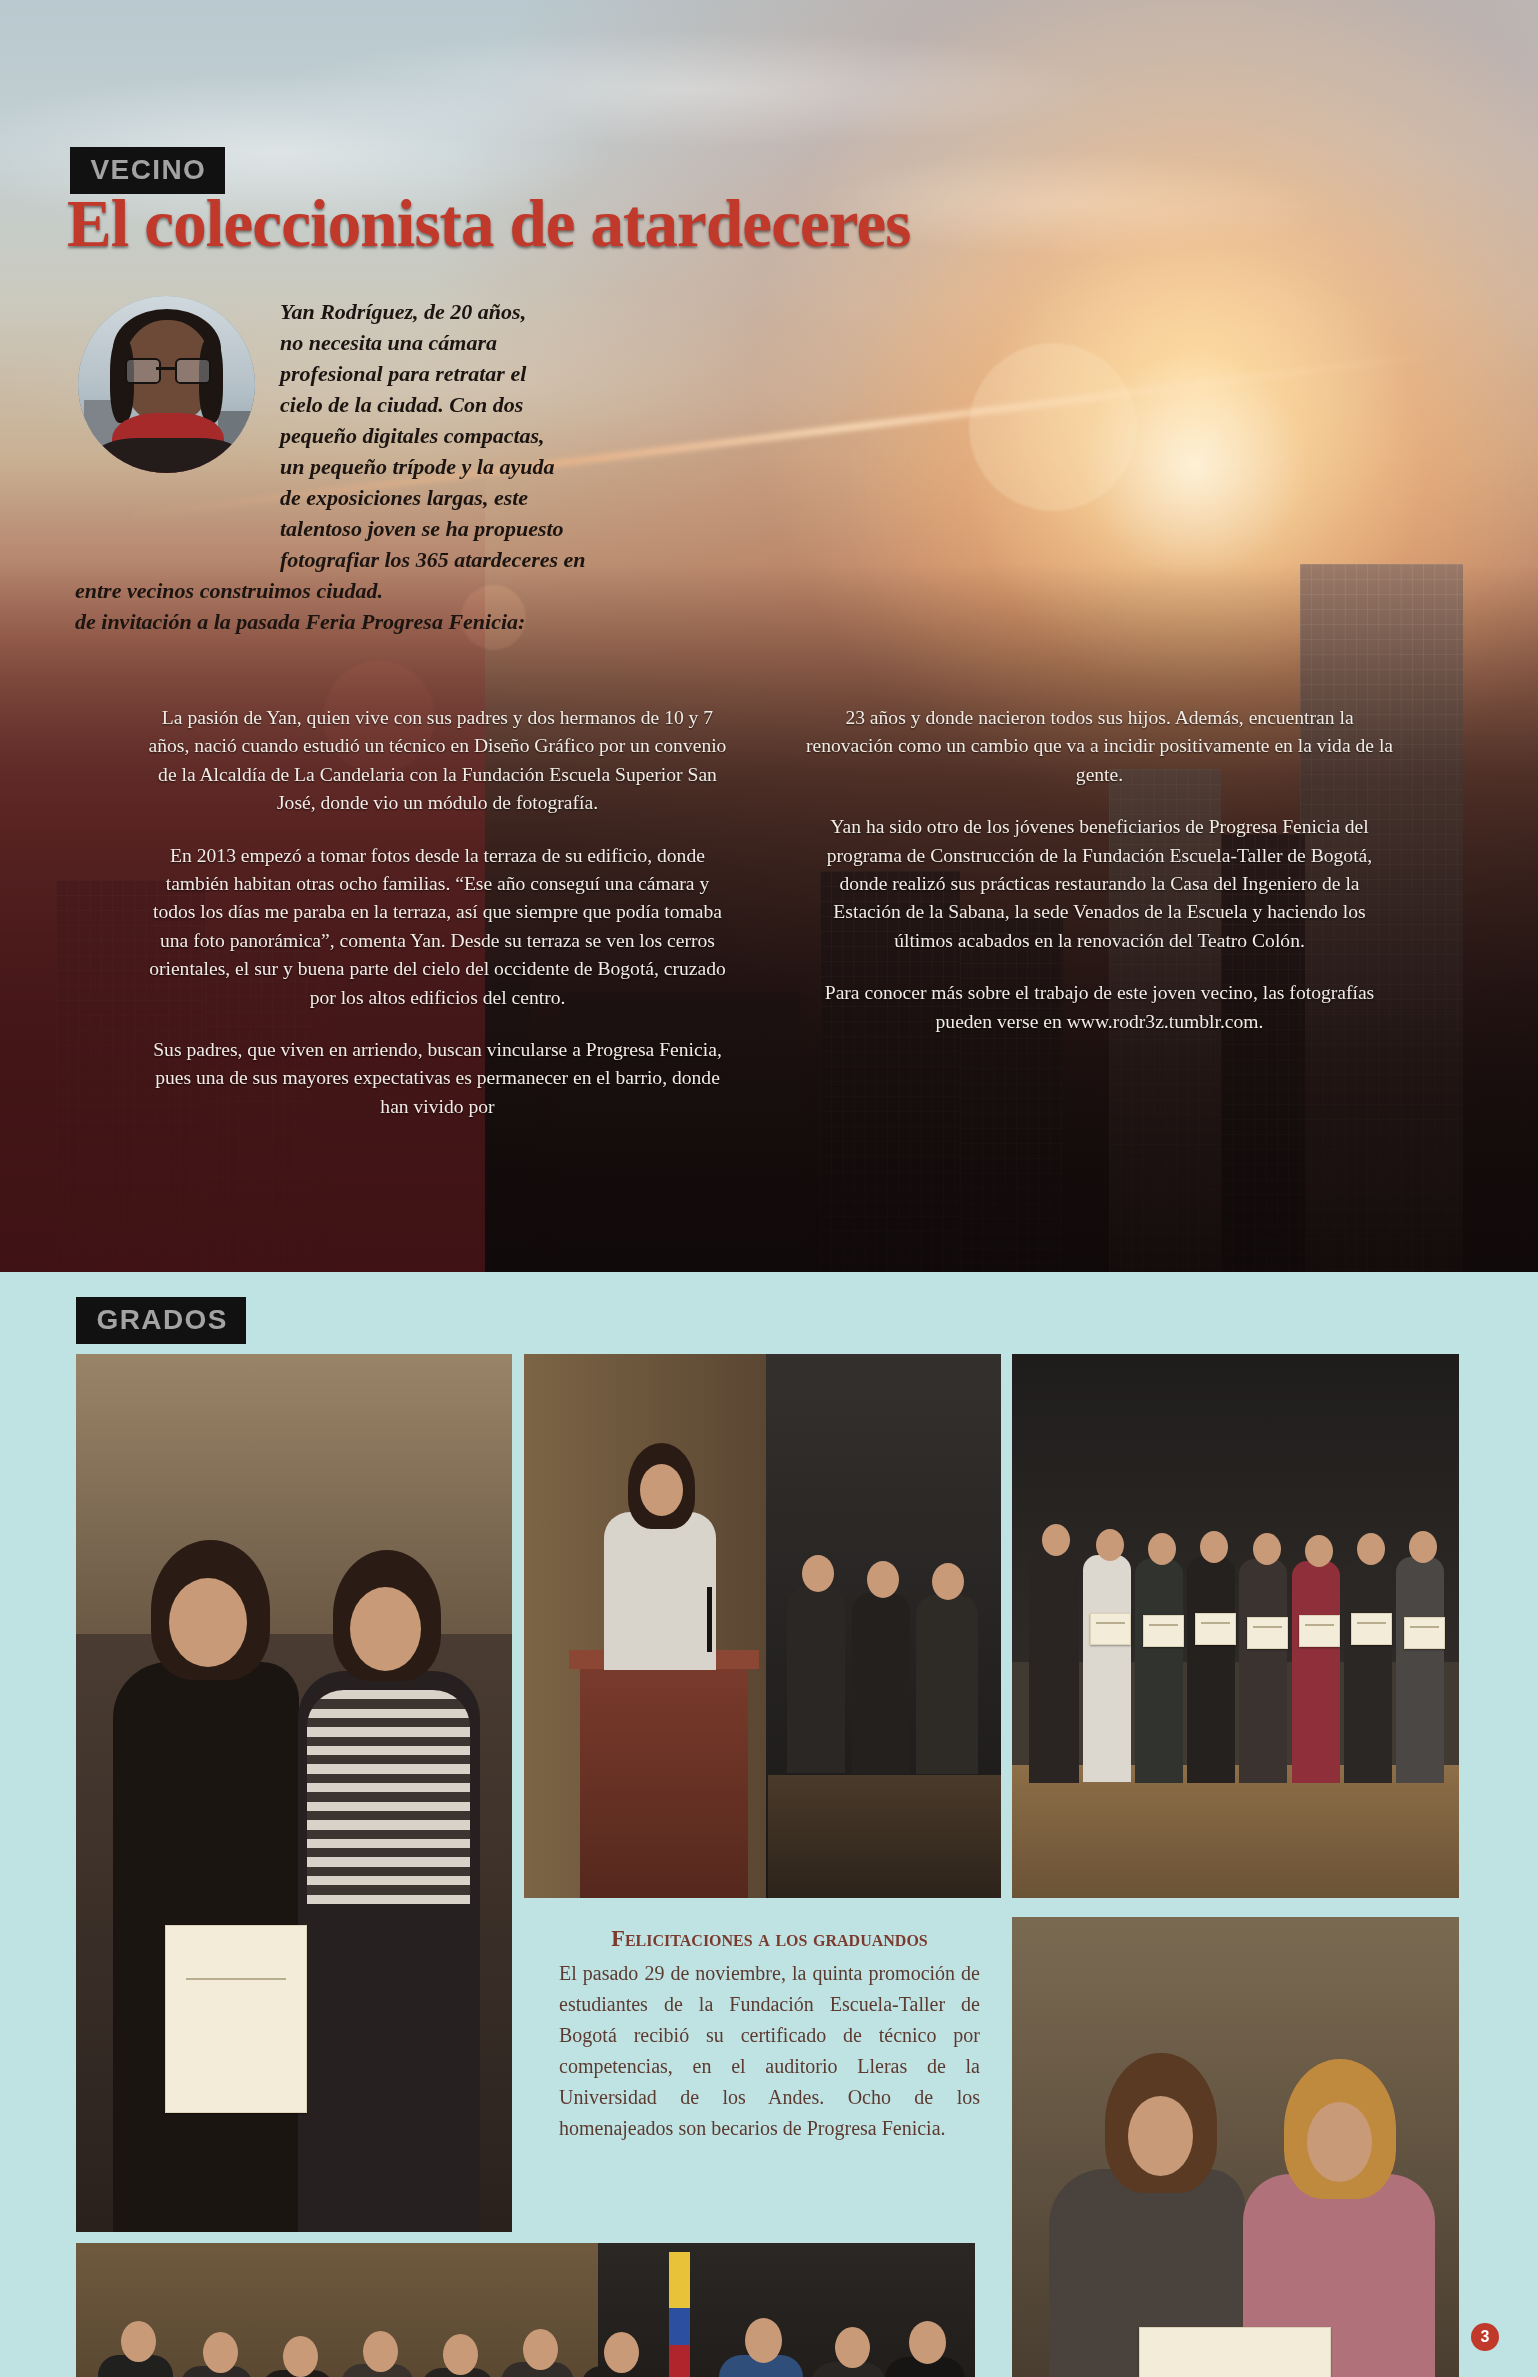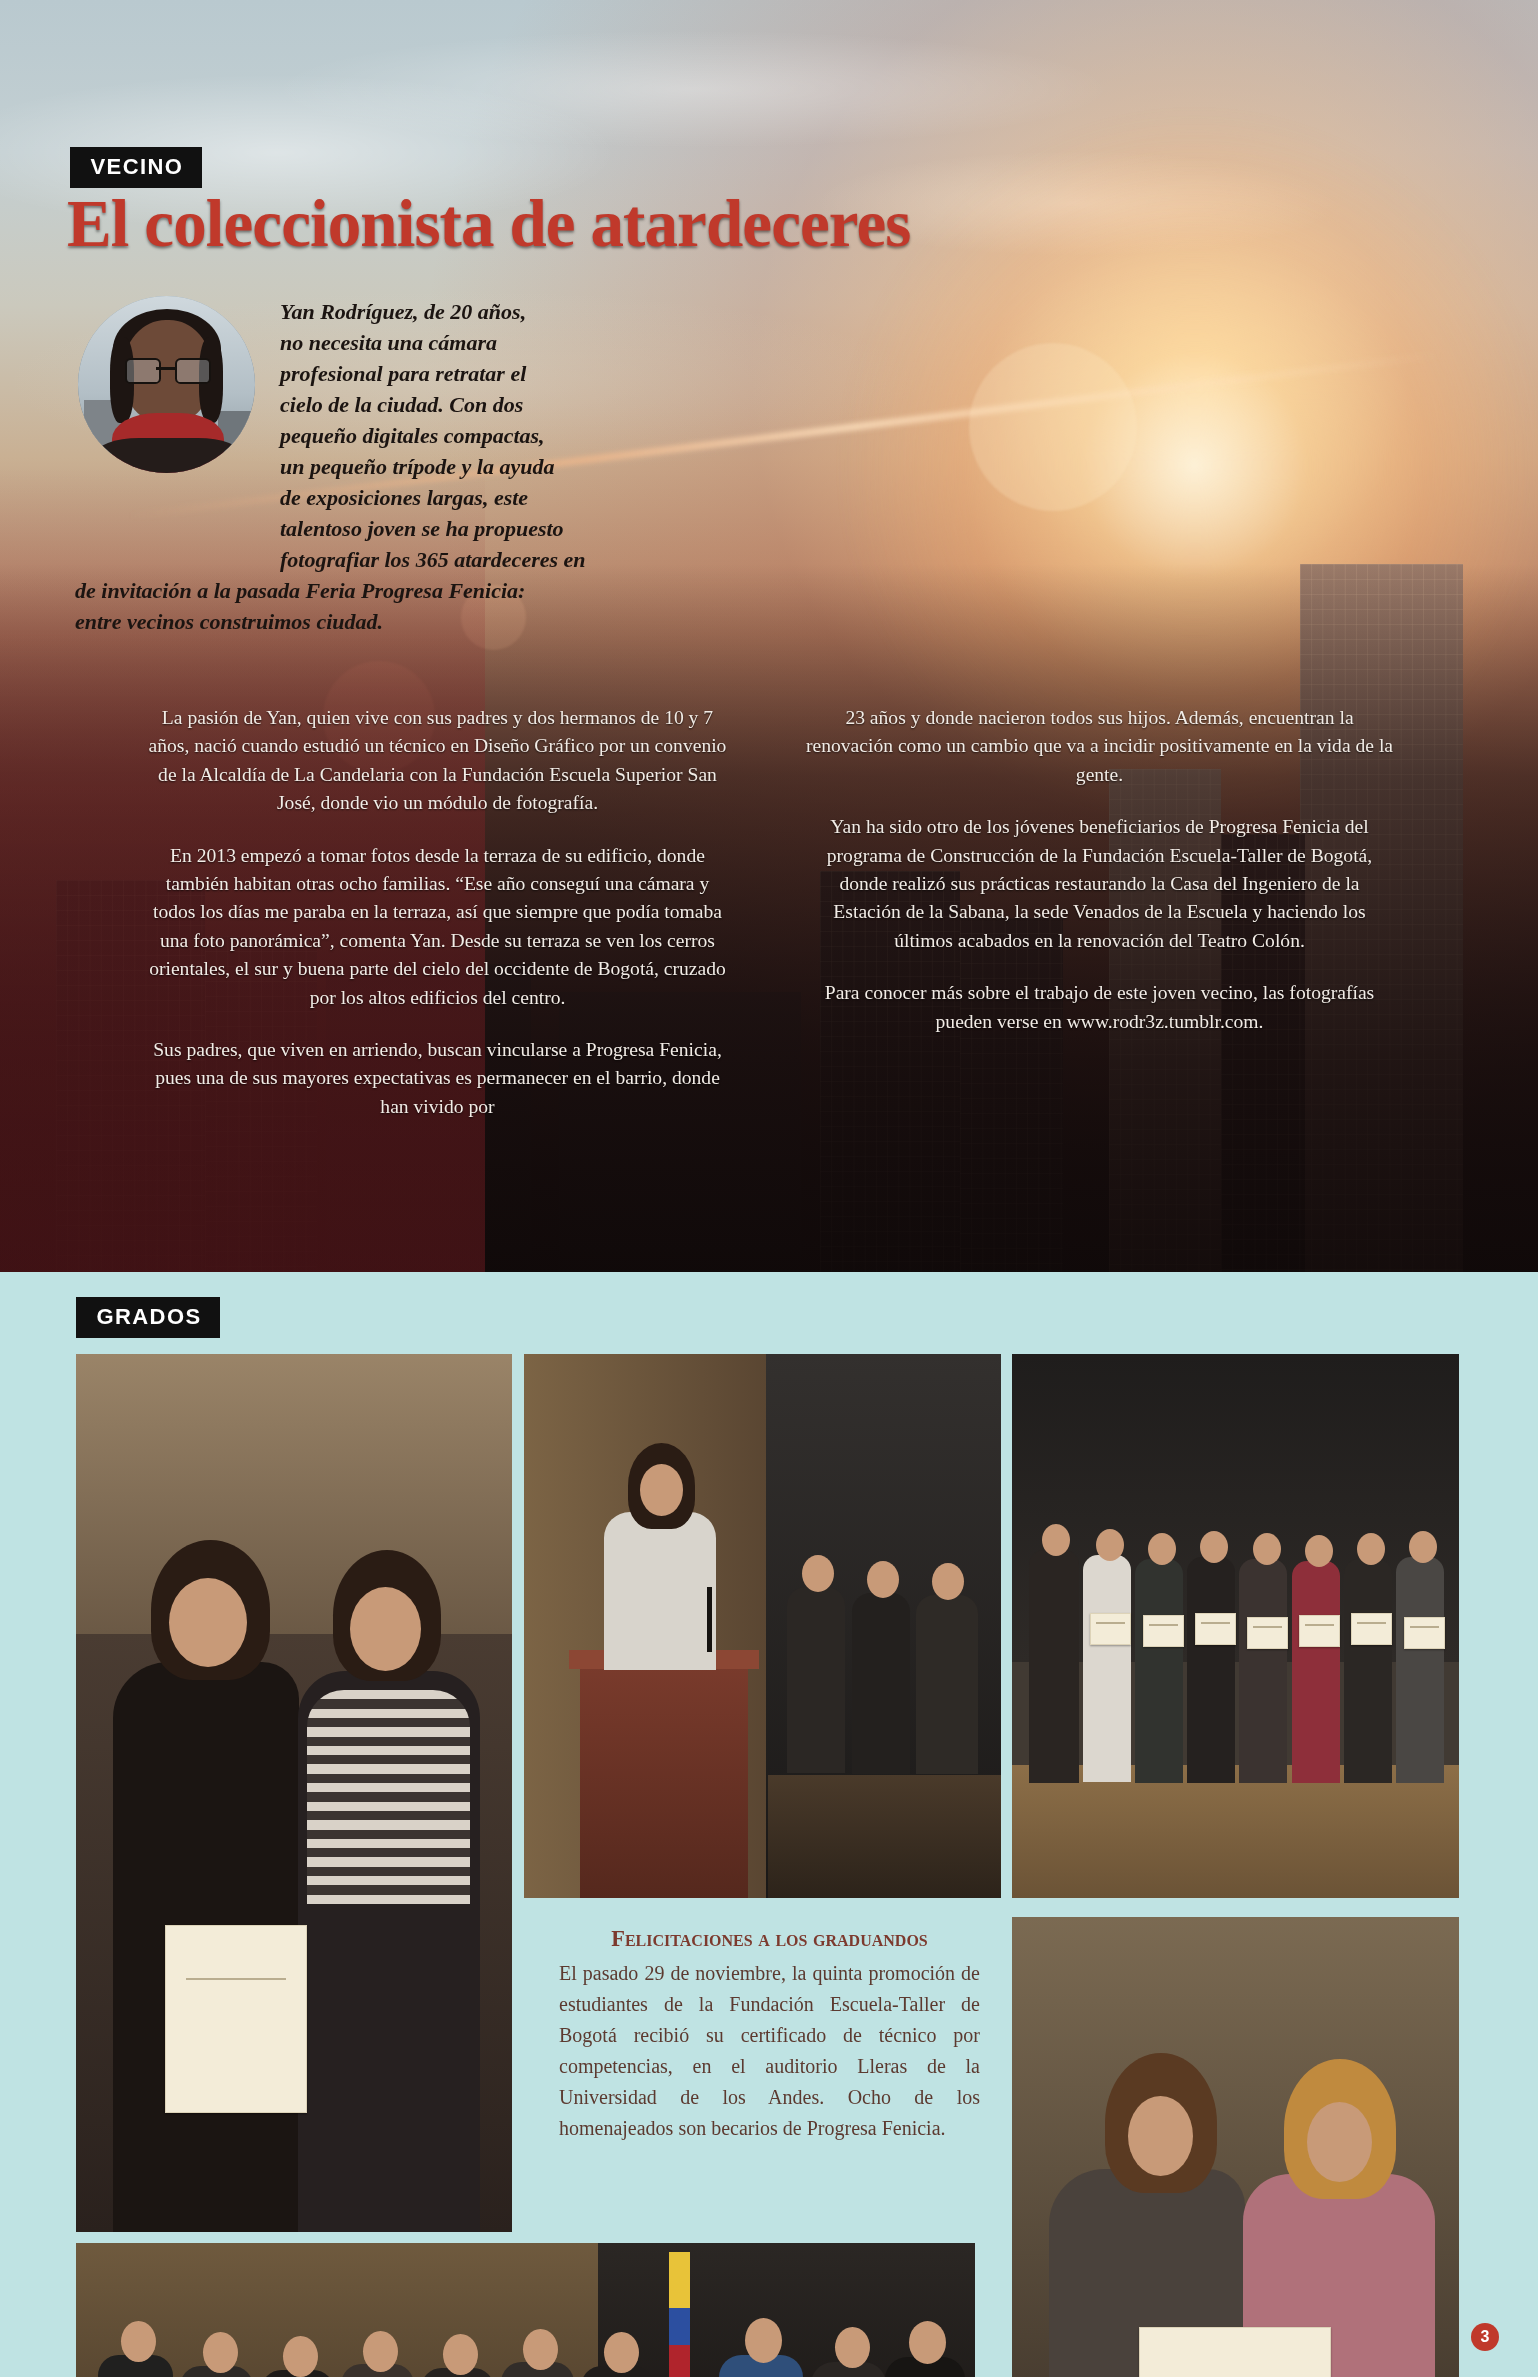--- a/index.html
+++ b/index.html
@@ -109,24 +109,24 @@
     top: 466px;
     width: 485px;
     height: 806px;
     background: linear-gradient(180deg, rgba(150,40,40,0) 0%, rgba(140,35,40,0.35) 40%, rgba(120,28,34,0.45) 100%);
   }
 
   
   .tag {
     position: absolute;
     background: #111111;
-    color: #ffffff;
+    color: #a3a3a3;
     font-family: "Liberation Sans", sans-serif;
     font-weight: bold;
-    font-size: 22px;
+    font-size: 28px;
     letter-spacing: 1.4px;
     padding: 6.5px 18.6px 8.4px 20.5px;
     z-index: 20;
   }
   #vecino-tag { left: 70px; top: 147px; }
 
   .headline {
     position: absolute;
     left: 67px;
     top: 185px;
@@ -404,22 +404,22 @@
     <div class="standfirst">
       <div class="l-wrap">Yan Rodríguez, de 20 años,</div>
       <div class="l-wrap">no necesita una cámara</div>
       <div class="l-wrap">profesional para retratar el</div>
       <div class="l-wrap">cielo de la ciudad. Con dos</div>
       <div class="l-wrap">pequeño digitales compactas,</div>
       <div class="l-wrap">un pequeño trípode y la ayuda</div>
       <div class="l-wrap">de exposiciones largas, este</div>
       <div class="l-wrap">talentoso joven se ha propuesto</div>
       <div class="l-wrap">fotografiar los 365 atardeceres en</div>
+      <div class="l-full" style="margin-left:-205px;">entre vecinos construimos ciudad.</div>
       <div class="l-full" style="margin-left:-205px;">de invitación a la pasada Feria Progresa Fenicia:</div>
-      <div class="l-full" style="margin-left:-205px;">entre vecinos construimos ciudad.</div>
     </div>
 
     <div class="cols">
       <div class="col">
         <p>La pasión de Yan, quien vive con sus padres y dos hermanos de 10 y 7 años, nació cuando estudió un técnico en Diseño Gráfico por un convenio de la Alcaldía de La Candelaria con la Fundación Escuela Superior San José, donde vio un módulo de fotografía.</p>
         <p>En 2013 empezó a tomar fotos desde la terraza de su edificio, donde también habitan otras ocho familias. “Ese año conseguí una cámara y todos los días me paraba en la terraza, así que siempre que podía tomaba una foto panorámica”, comenta Yan. Desde su terraza se ven los cerros orientales, el sur y buena parte del cielo del occidente de Bogotá, cruzado por los altos edificios del centro.</p>
         <p>Sus padres, que viven en arriendo, buscan vincularse a Progresa Fenicia, pues una de sus mayores expectativas es permanecer en el barrio, donde han vivido por</p>
       </div>
       <div class="col">
         <p>23 años y donde nacieron todos sus hijos. Además, encuentran la renovación como un cambio que va a incidir positivamente en la vida de la gente.</p>

